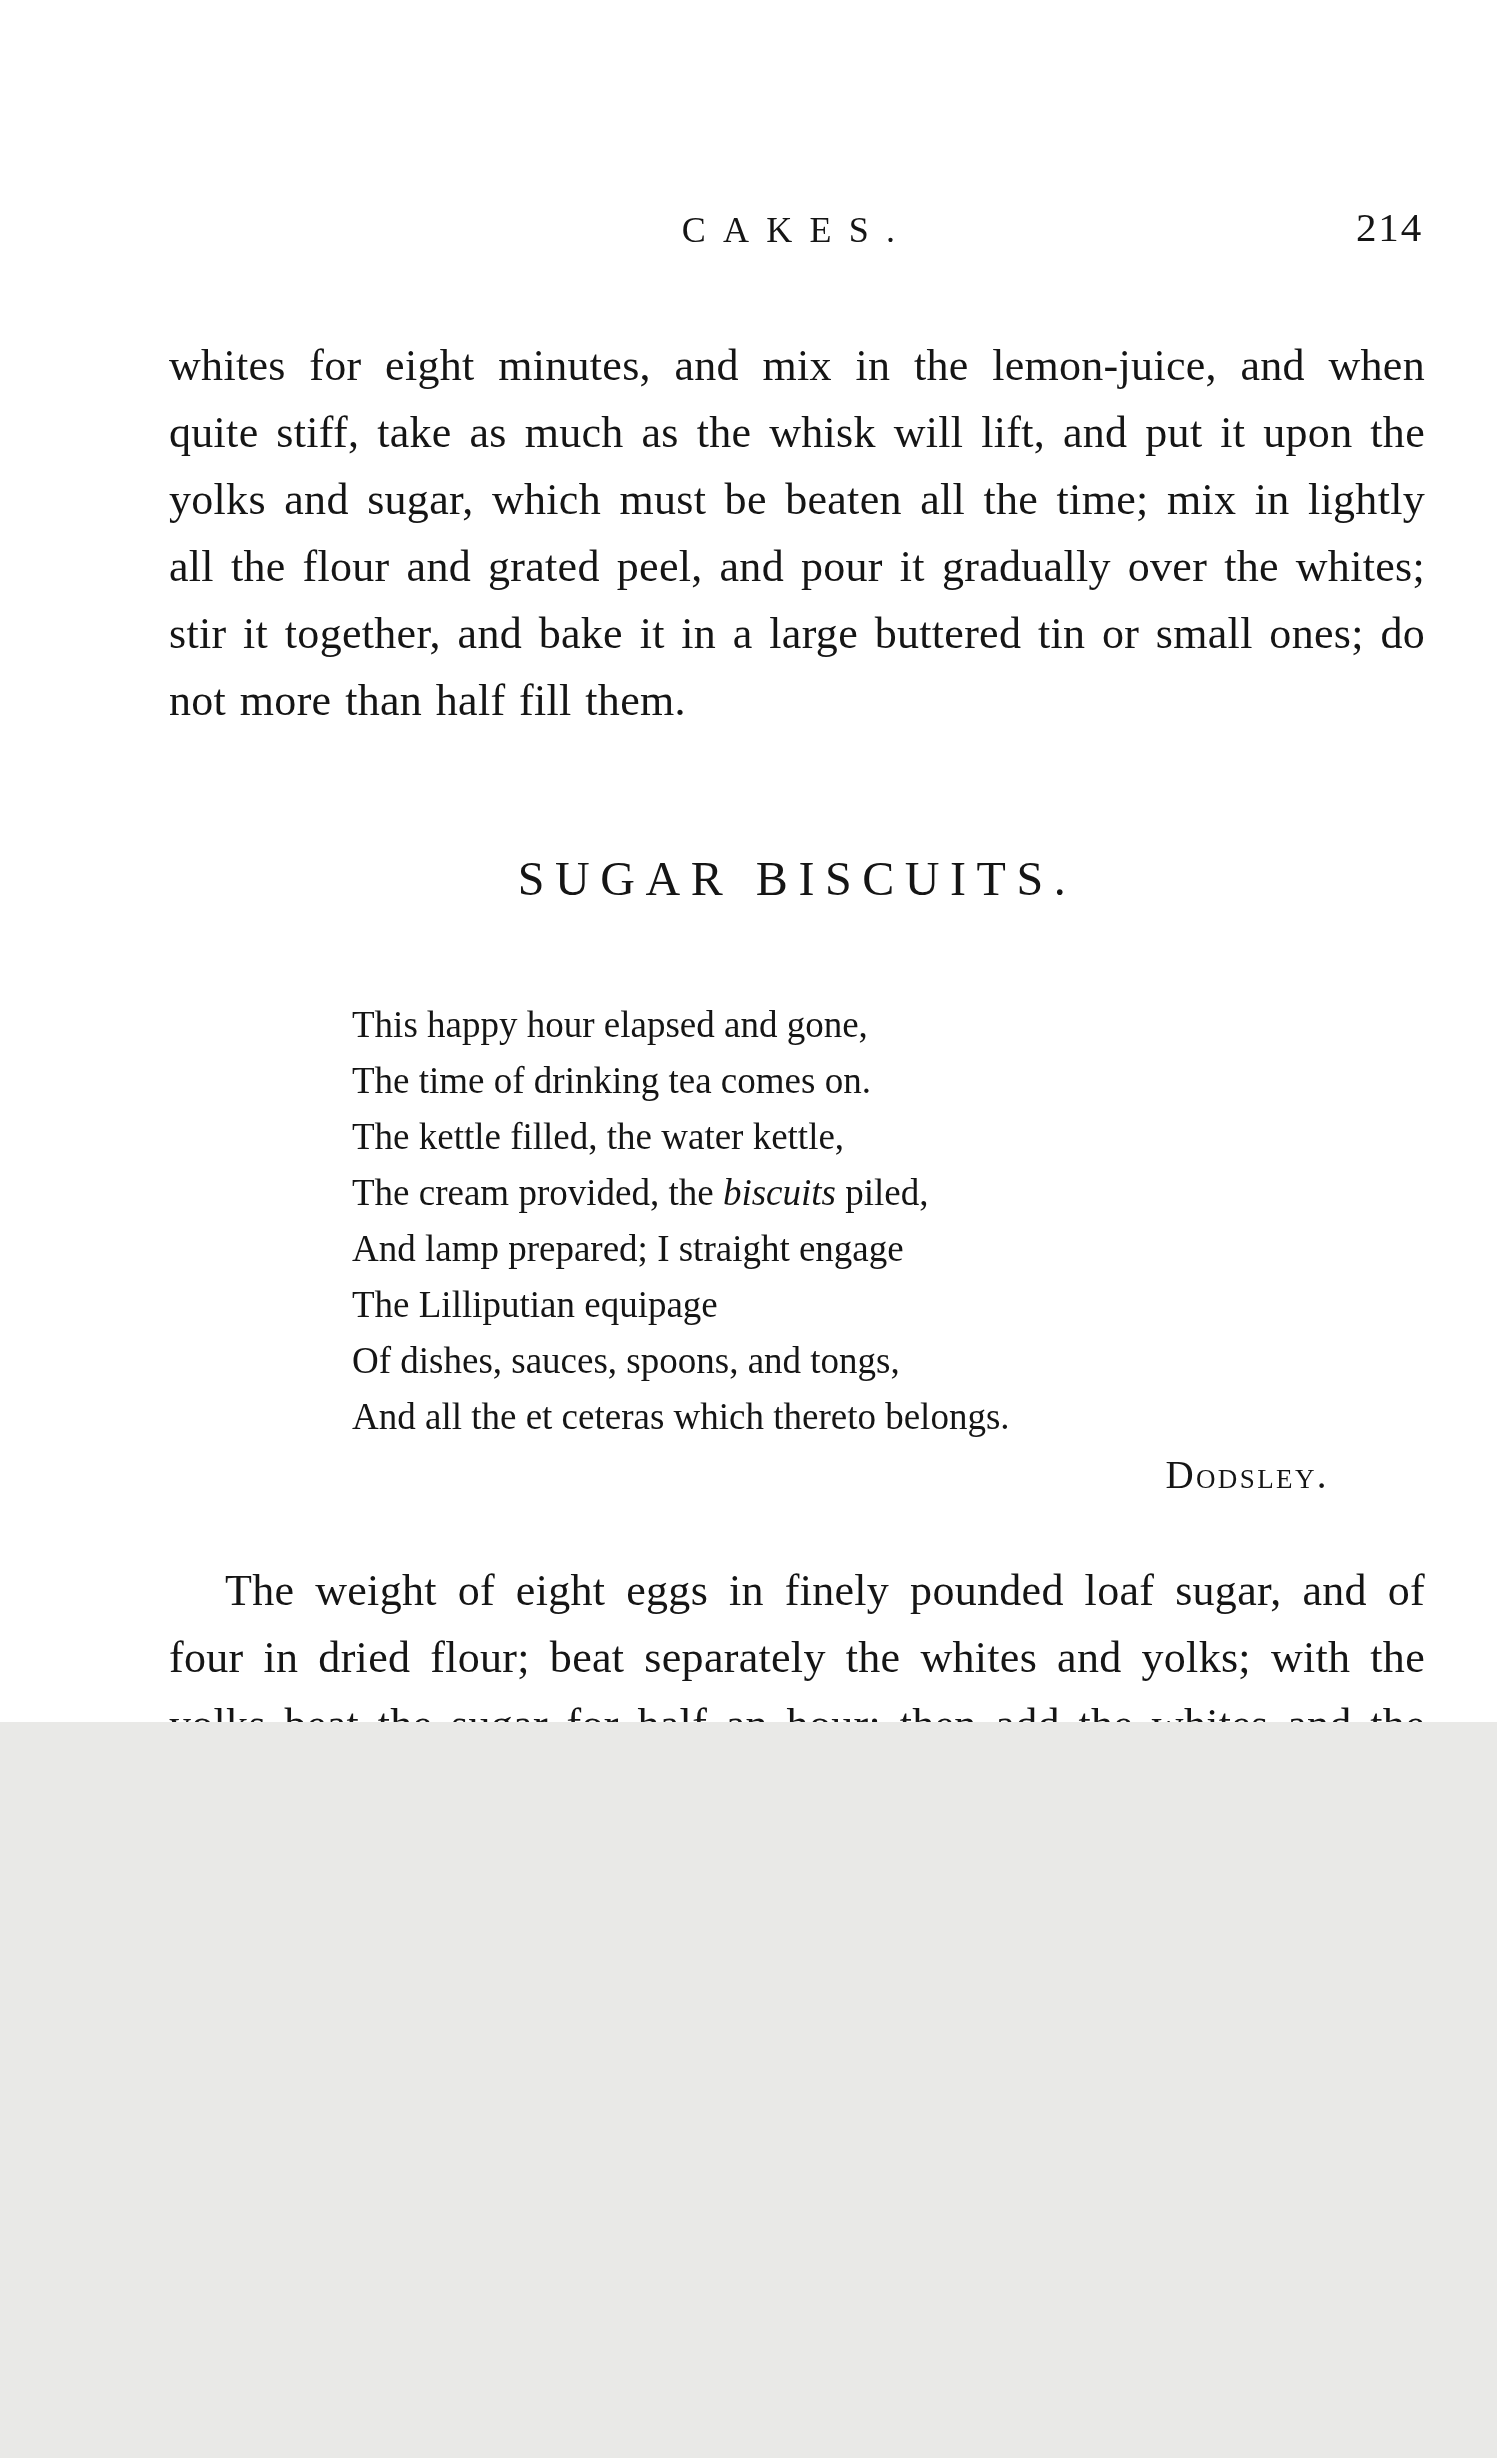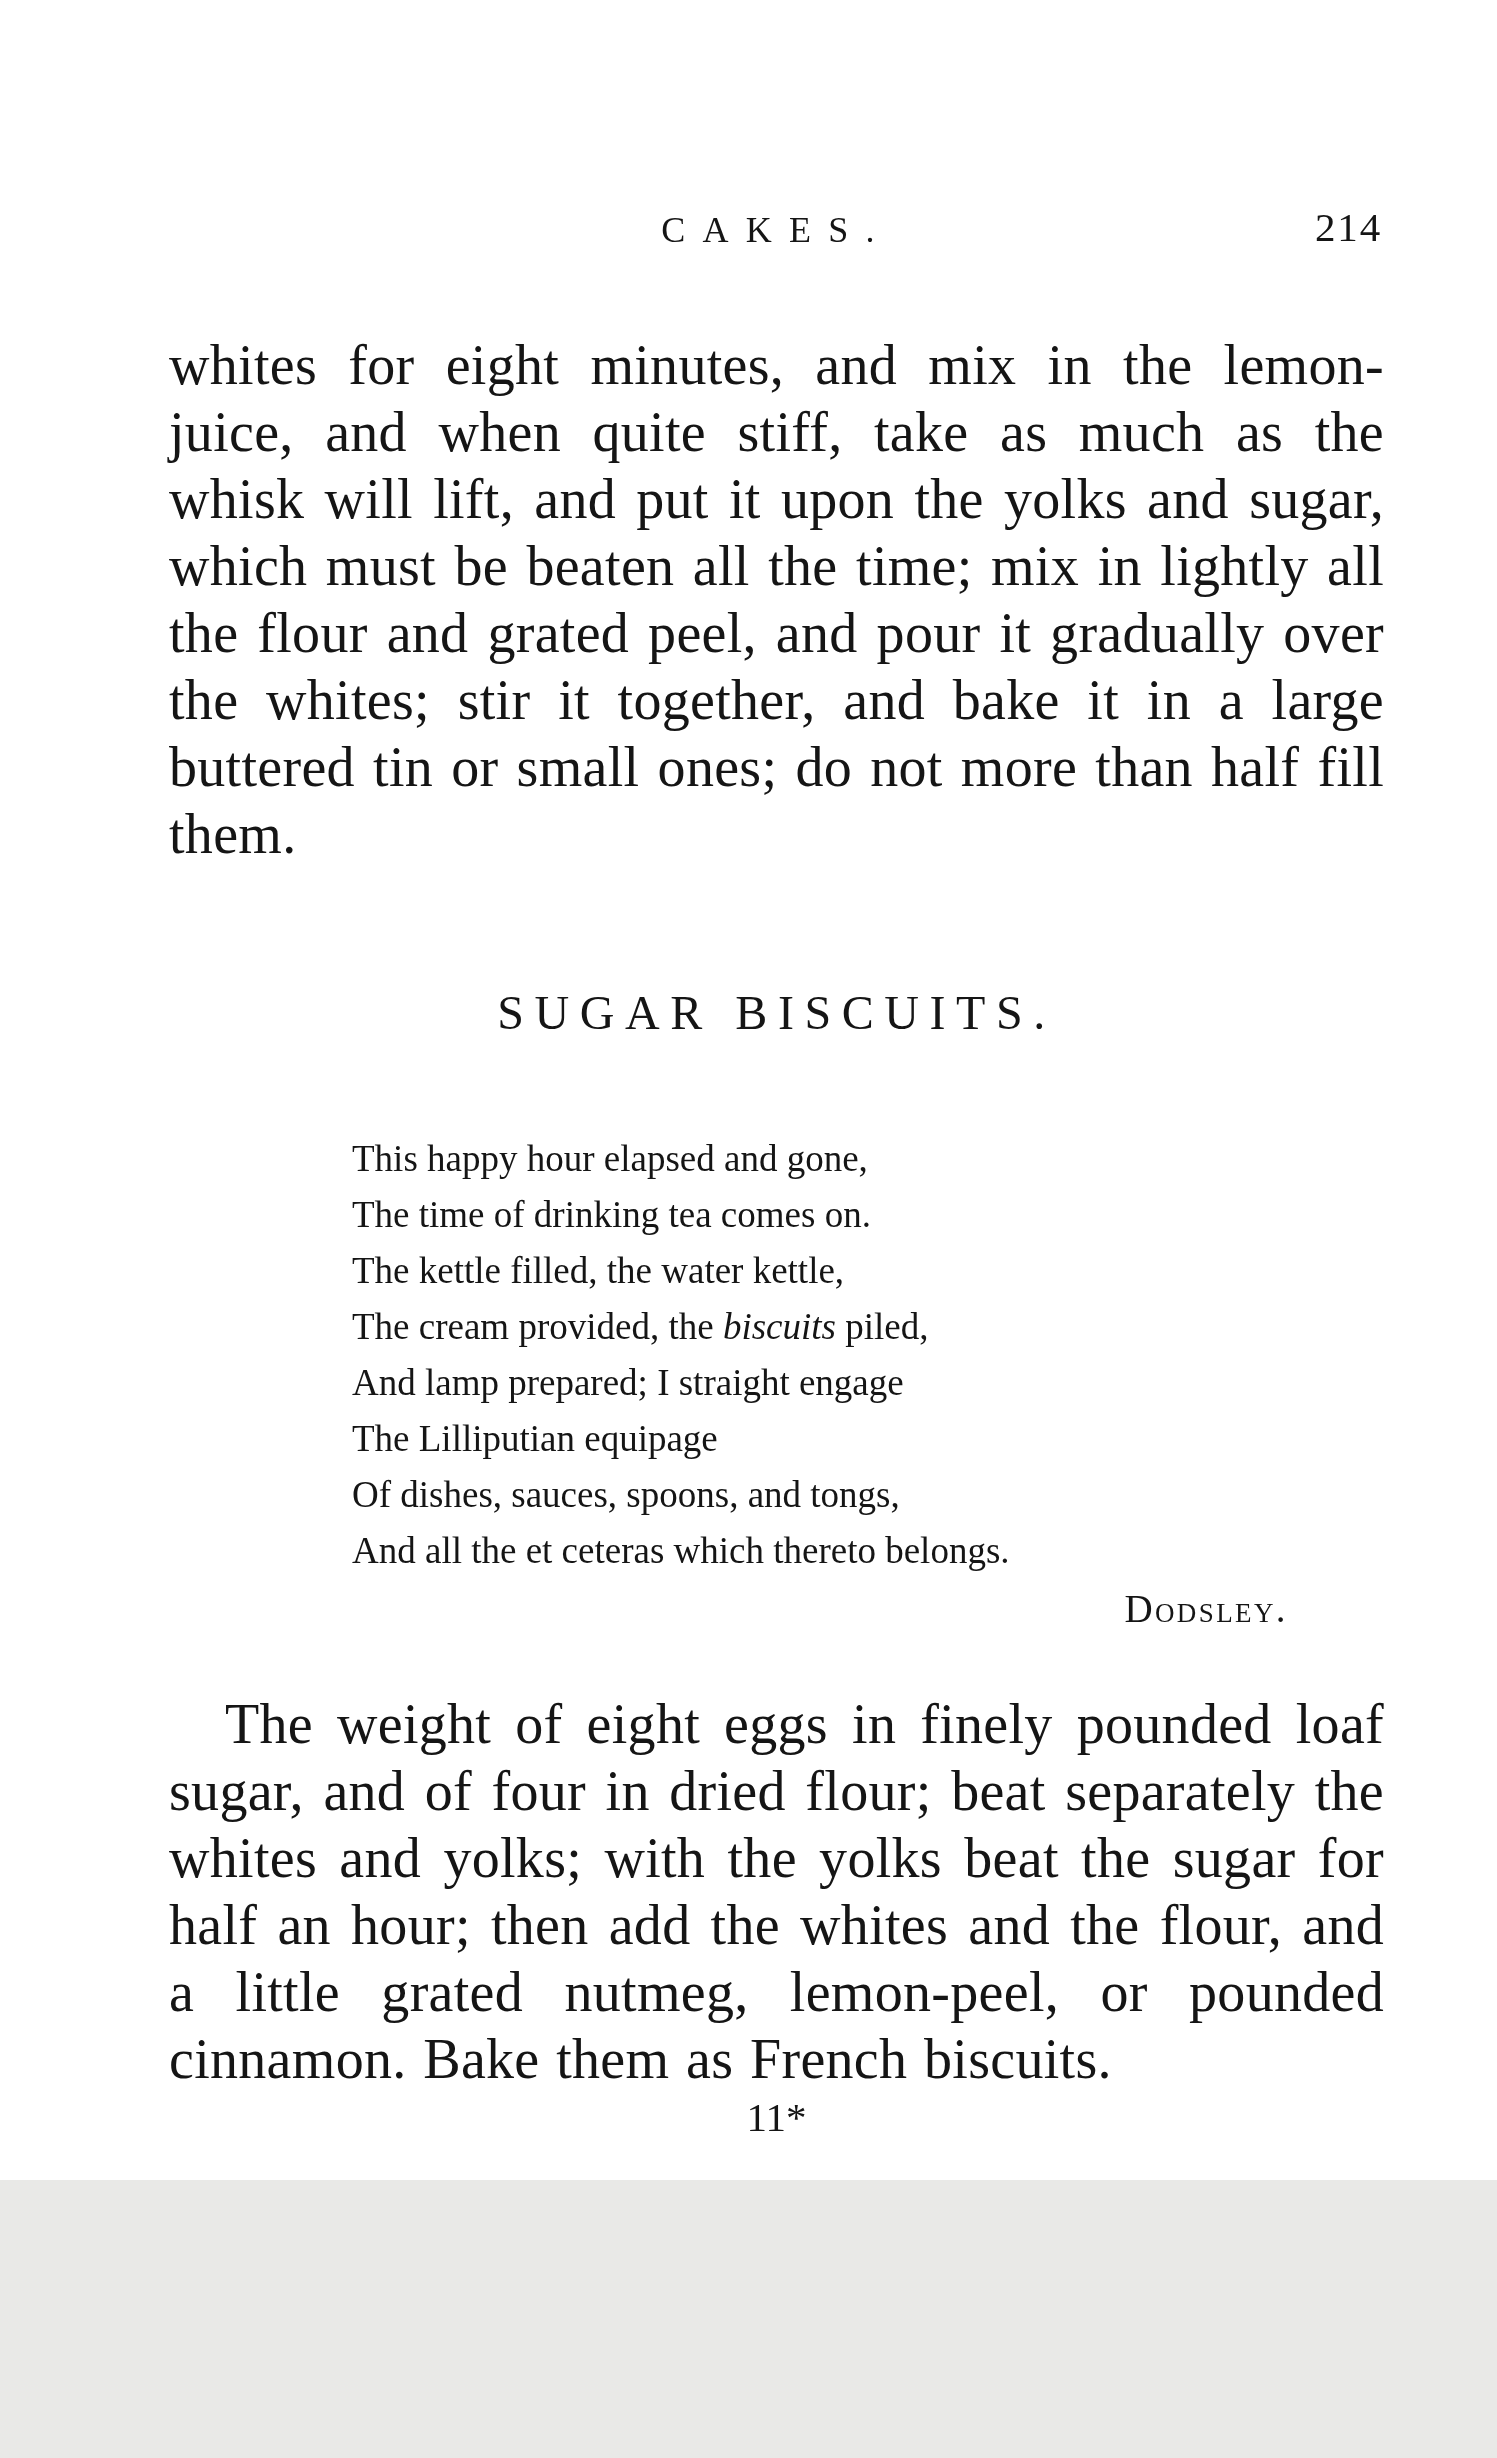--- a/index.html
+++ b/index.html
@@ -2,26 +2,26 @@
 <html><head>
 <meta charset="utf-8">
 <style>
   html, body {
     margin: 0;
     padding: 0;
     background: #e9e9e7;
   }
   .page {
     width: 1498px;
-    height: 2180px;
+    height: 1722px;
     margin: 0 auto;
     background: #ffffff;
     position: relative;
     box-sizing: border-box;
-    padding: 209px 114px 0 169px;
+    padding: 209px 73px 0 169px;
     font-family: "Liberation Serif", serif;
     color: #151515;
     overflow: hidden;
   }
   .header {
     position: relative;
     text-align: center;
     height: 54px;
   }
   .running-title {
@@ -30,21 +30,21 @@
   }
   .page-number {
     position: absolute;
     right: 1.9px;
     top: -5.8px;
     font-size: 41px;
     letter-spacing: 1.9px;
   }
   .body-par {
     margin: 0;
-    font-size: 56px;
+    font-size: 44px;
     line-height: 67px;
     text-align: justify;
     letter-spacing: 0.3px;
     word-spacing: 2.4px;
   }
   .par1 {
     margin-top: 69px;
   }
   .section-heading {
     margin: 117px 0 0 0;

